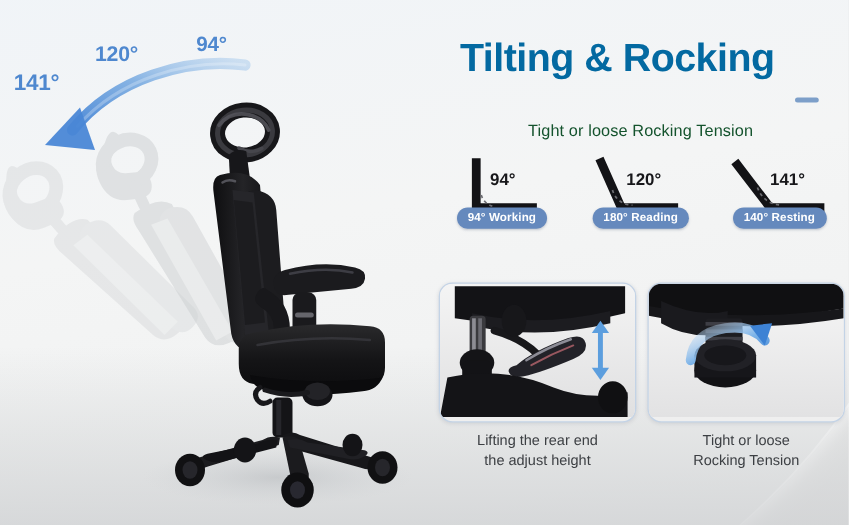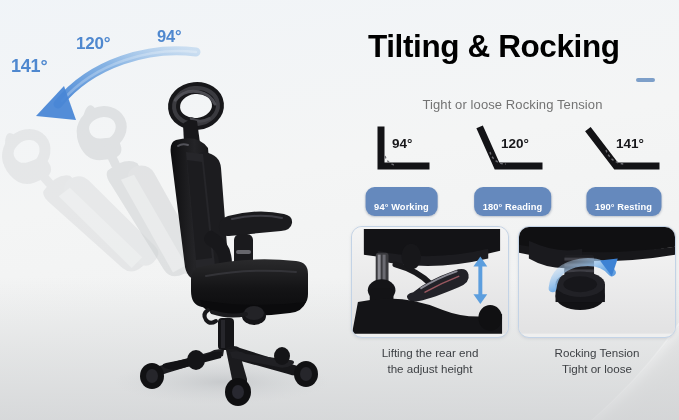--- a/index.html
+++ b/index.html
@@ -33,40 +33,40 @@
   .floor {
     position:absolute; left:0; right:0; bottom:0; height:34%;
     background:linear-gradient(180deg,rgba(222,223,224,0) 0%,rgba(214,216,217,.55) 55%,rgba(206,208,210,.75) 100%);
   }
 
   
   .right-col { position:absolute; left:346px; top:0; width:333px; height:420px; }
 
   .title {
     position:absolute; left:22px; top:28px; width:300px;
-    font-size:31.5px; font-weight:700; color:#000000;
+    font-size:31.5px; font-weight:700; color:#0369a1;
     letter-spacing:-.4px; white-space:nowrap;
   }
   .title-dash {
     position:absolute; right:24px; top:78px;
     width:19px; height:4px; border-radius:2px; background:#7d9fc9;
   }
   .subtitle {
     position:absolute; left:0; top:97px; width:333px;
-    text-align:center; font-size:13px; color:#737373; letter-spacing:.1px;
+    text-align:center; font-size:13px; color:#14532d; letter-spacing:.1px;
   }
 
   
   .angles { position:absolute; left:0; top:126px; width:333px; height:76px; display:flex; }
   .angle-cell { flex:1; position:relative; }
   .angle-ico { position:absolute; left:50%; top:0; transform:translateX(-50%); width:76px; height:48px; }
   .angle-badge {
-    position:absolute; left:50%; top:61px; transform:translateX(-50%);
+    position:absolute; left:50%; top:40px; transform:translateX(-50%);
     background:#6589bd; color:#fff; font-size:9.3px; font-weight:700;
-    padding:15px 9px 4px; border-radius:9px; white-space:nowrap;
+    padding:3px 9px 4px; border-radius:9px; white-space:nowrap;
     letter-spacing:.1px;
     box-shadow:0 1px 2px rgba(60,80,110,.28);
   }
 
   
   .insets { position:absolute; left:5px; top:226px; width:325px; height:112px; display:flex; gap:9px; }
   .inset {
     flex:1; position:relative; border-radius:11px; overflow:hidden;
     border:1.6px solid #c3d3e6; background:#efefef;
     box-shadow:0 1px 3px rgba(120,130,145,.18);
@@ -241,21 +241,21 @@
         </svg>
         <div class="angle-badge">180° Reading</div>
       </div>
 
       <div class="angle-cell">
         <svg class="angle-ico" viewBox="0 0 76 48">
           <path d="M4,6 L30,40 L70,40" fill="none" stroke="#131316" stroke-width="7" stroke-linecap="square"></path>
           <path d="M20,24 a20,20 0 0 0 18,14" fill="none" stroke="#6d6d72" stroke-width="1.4" stroke-dasharray="2.6 2.6"></path>
           <text x="30" y="22" font-family="Liberation Sans, sans-serif" font-size="13.5" font-weight="600" fill="#17171a">141°</text>
         </svg>
-        <div class="angle-badge">190° Resting</div>
+        <div class="angle-badge">140° Resting</div>
       </div>
     </div>
 
     <div class="insets">
 
       <div class="inset">
         <svg class="inset-photo" viewBox="0 0 158 108" preserveAspectRatio="xMidYMid slice">
           <defs>
             <linearGradient id="insBg1" x1="0" y1="0" x2="0" y2="1">
               <stop offset="0%" stop-color="#f4f4f4"></stop>
@@ -336,19 +336,19 @@
         </svg>
       </div>
     </div>
 
     <div class="cap-row">
       <div class="cap">
         <div>Lifting the rear end</div>
         <div>the adjust height</div>
       </div>
       <div class="cap">
+        <div>Tight or loose</div>
         <div>Rocking Tension</div>
-        <div>Tight or loose</div>
       </div>
     </div>
 
   </div>
 </div>
 
 </body></html>

